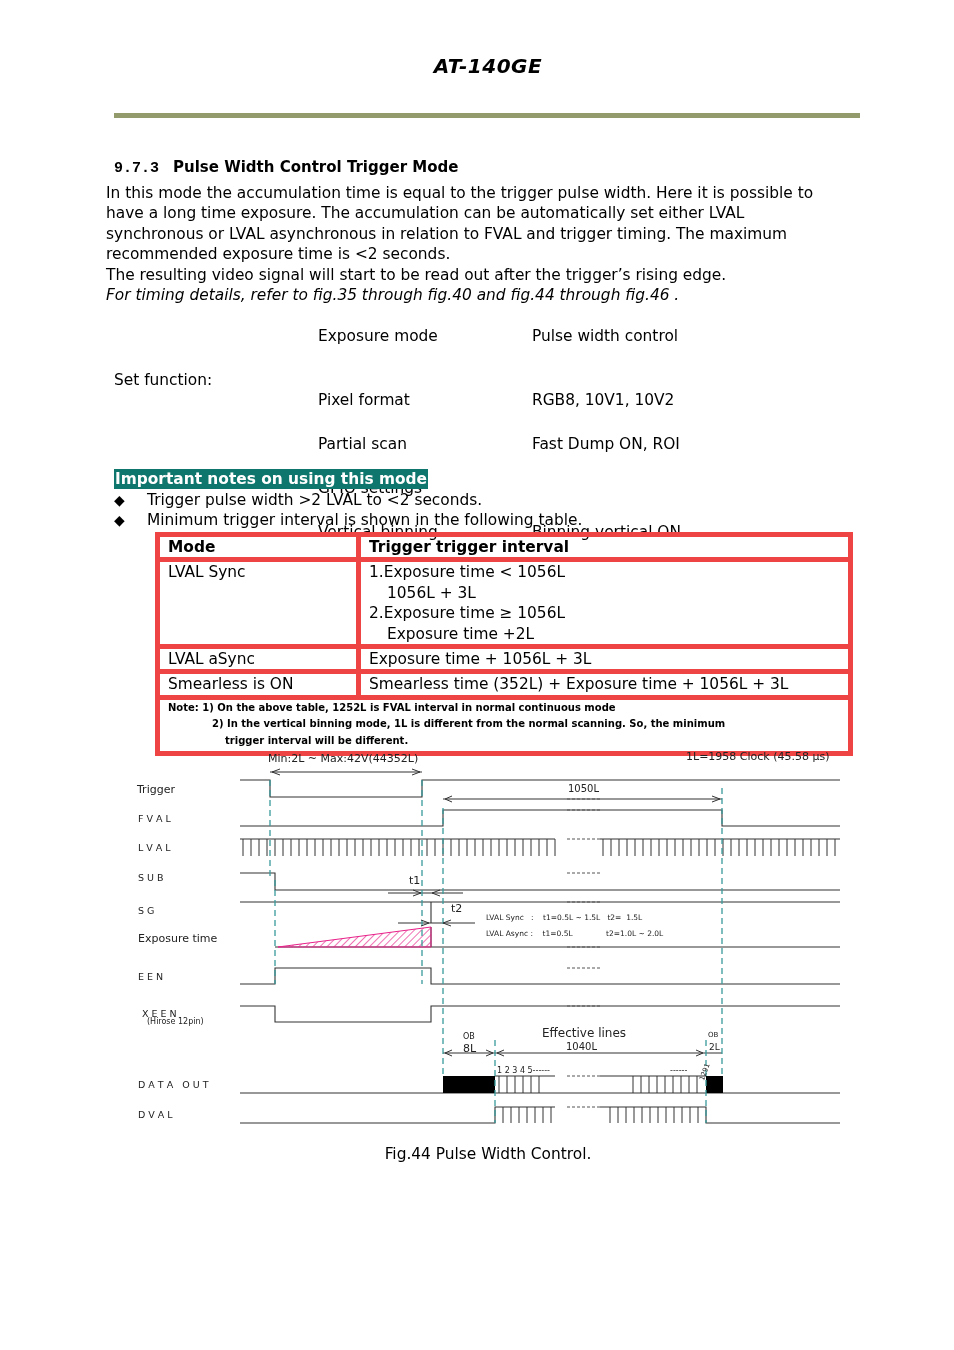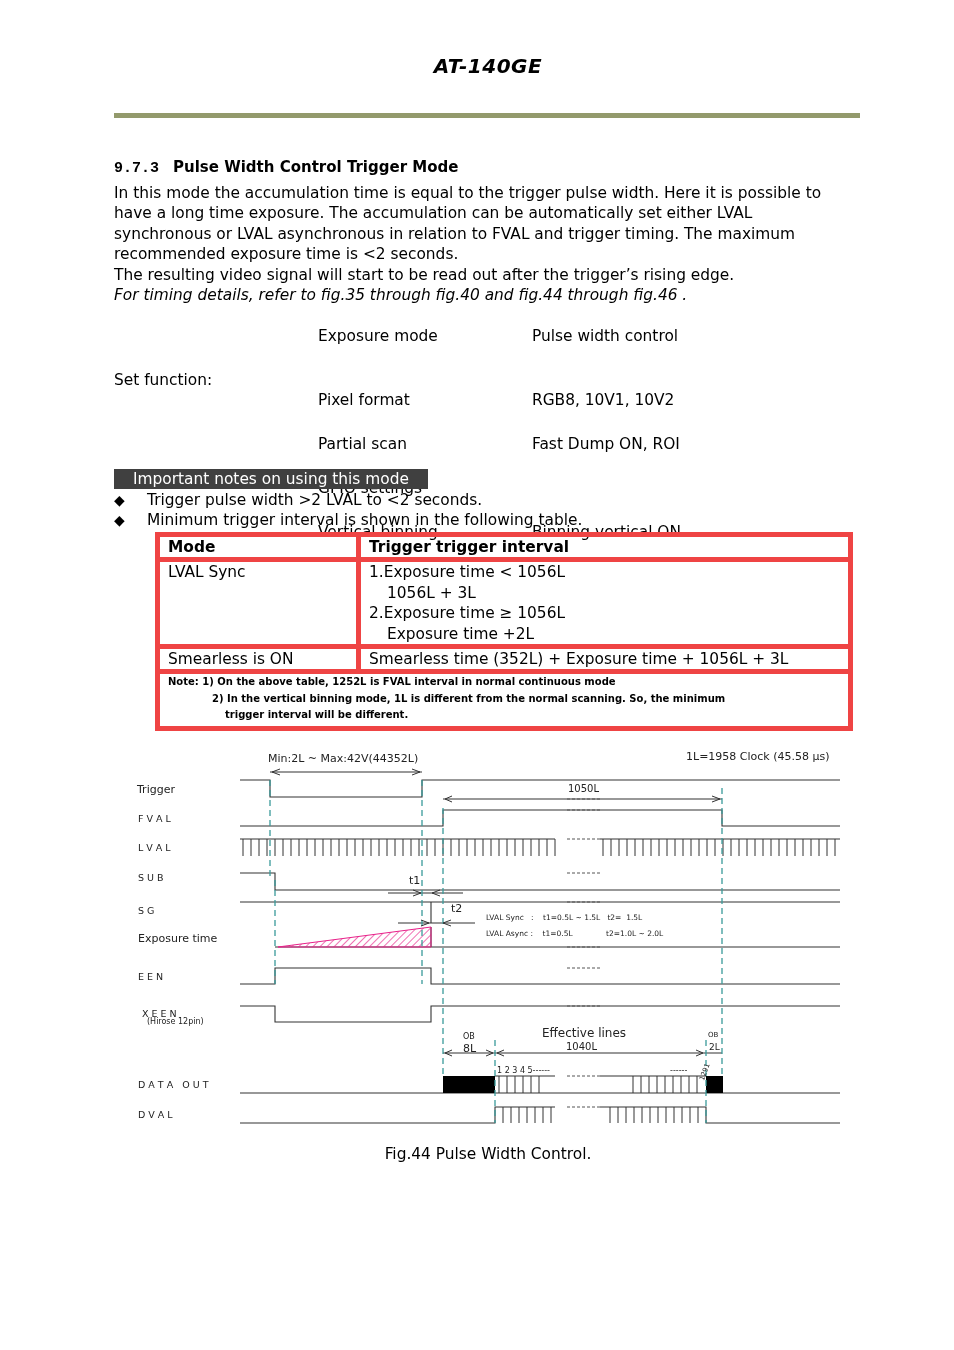--- a/index.html
+++ b/index.html
@@ -1,29 +1,29 @@
 <!DOCTYPE html>
 <html><head>
 <meta charset="utf-8">
 <style>
   html, body { margin: 0; padding: 0; background: #ffffff; }
   body { width: 954px; height: 1350px; position: relative; font-family: "DejaVu Sans", sans-serif; color: #000; overflow: hidden; }
   .page-title { position: absolute; top: 54px; left: 0; width: 976px; text-align: center; font-size: 20px; font-weight: bold; font-style: italic; letter-spacing: 0.5px; }
   .header-rule { position: absolute; top: 113px; left: 114px; width: 746px; height: 5px; background: #939a6c; }
   .section-heading { position: absolute; top: 158px; left: 114px; font-size: 15px; font-weight: bold; }
   .section-heading .num { margin-right: 14px; font-family: Liberation Mono, monospace; }
-  .body-text { position: absolute; left: 114px; width: 740px; font-size: 15.4px; line-height: 20.4px; }
+  .body-text { position: absolute; left: 106px; width: 740px; font-size: 15.4px; line-height: 20.4px; }
   .body-text p { margin: 0; }
   .italic { font-style: italic; }
   .para1 { top: 183px; }
   .usage { position: absolute; top: 326px; left: 114px; font-size: 15.4px; line-height: 20.4px; }
   .usage-row { display: flex; }
   .usage .c1 { width: 204px; margin-top: 44px; }
   .usage .c2 { width: 214px; }
-  .notes-heading { position: absolute; top: 469px; left: 114px; background: #404040; color: #fff; font-size: 15.4px; line-height: 20px; padding: 0 19px; }
+  .notes-heading { position: absolute; top: 469px; left: 114px; background: #0f766e; color: #fff; font-size: 15.4px; line-height: 20px; padding: 0 1px; font-weight: bold; }
   .bullets { position: absolute; top: 490px; left: 114px; font-size: 15.4px; line-height: 20.4px; }
   .bullet-item { display: flex; align-items: center; }
   .bullet-item .diamond { width: 33px; font-size: 14px; }
   table.interval { position: absolute; top: 532px; left: 155px; width: 698px; border-collapse: collapse; font-size: 15.4px; }
   table.interval td, table.interval th { border: 5px solid #ef4444; padding: 0 8px; text-align: left; vertical-align: top; line-height: 20.4px; }
   table.interval th { font-weight: bold; }
   table.interval .col1 { width: 180px; }
   table.interval .indent { padding-left: 18px; display: block; }
   table.interval td.note { font-size: 10px; font-weight: bold; line-height: 16.5px; padding-top: 0; padding-bottom: 2px; }
   .note-line2 { padding-left: 44px; }
@@ -95,20 +95,24 @@
     <th>Trigger trigger interval</th>
   </tr>
   <tr>
     <td>LVAL Sync</td>
     <td>
       <span style="display:block">1.Exposure time &lt; 1056L</span>
       <span class="indent">1056L + 3L</span>
       <span style="display:block">2.Exposure time ≥ 1056L</span>
       <span class="indent">Exposure time +2L</span>
     </td>
+  </tr>
+  <tr>
+    <td>LVAL aSync</td>
+    <td>Exposure time + 1056L + 3L</td>
   </tr>
   <tr>
     <td>Smearless is ON</td>
     <td>Smearless time (352L) + Exposure time + 1056L + 3L</td>
   </tr>
   <tr>
     <td colspan="2" class="note">
       <div>Note: 1) On the above table, 1252L is  FVAL interval in normal continuous mode</div>
       <div class="note-line2">2) In the vertical binning mode, 1L is different from the normal scanning. So, the minimum</div>
       <div class="note-line3">trigger interval will be different.</div>

